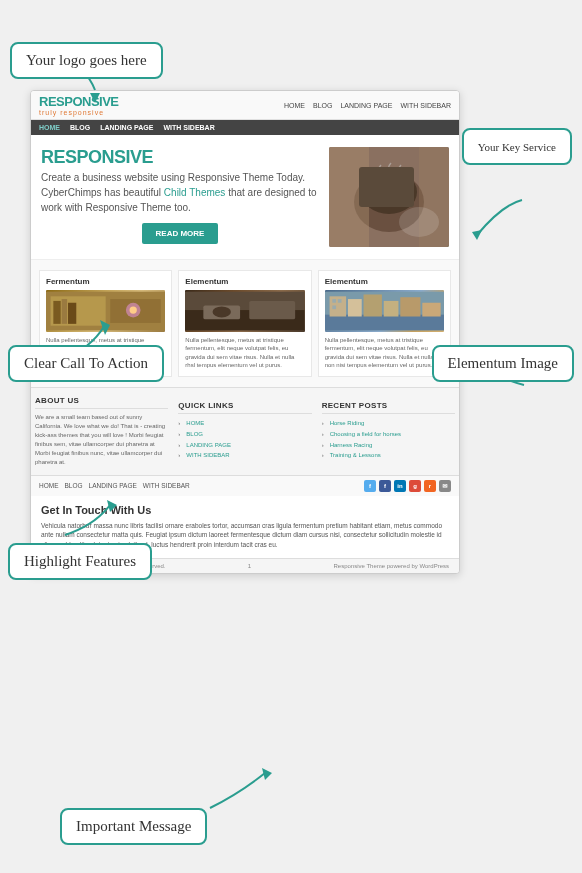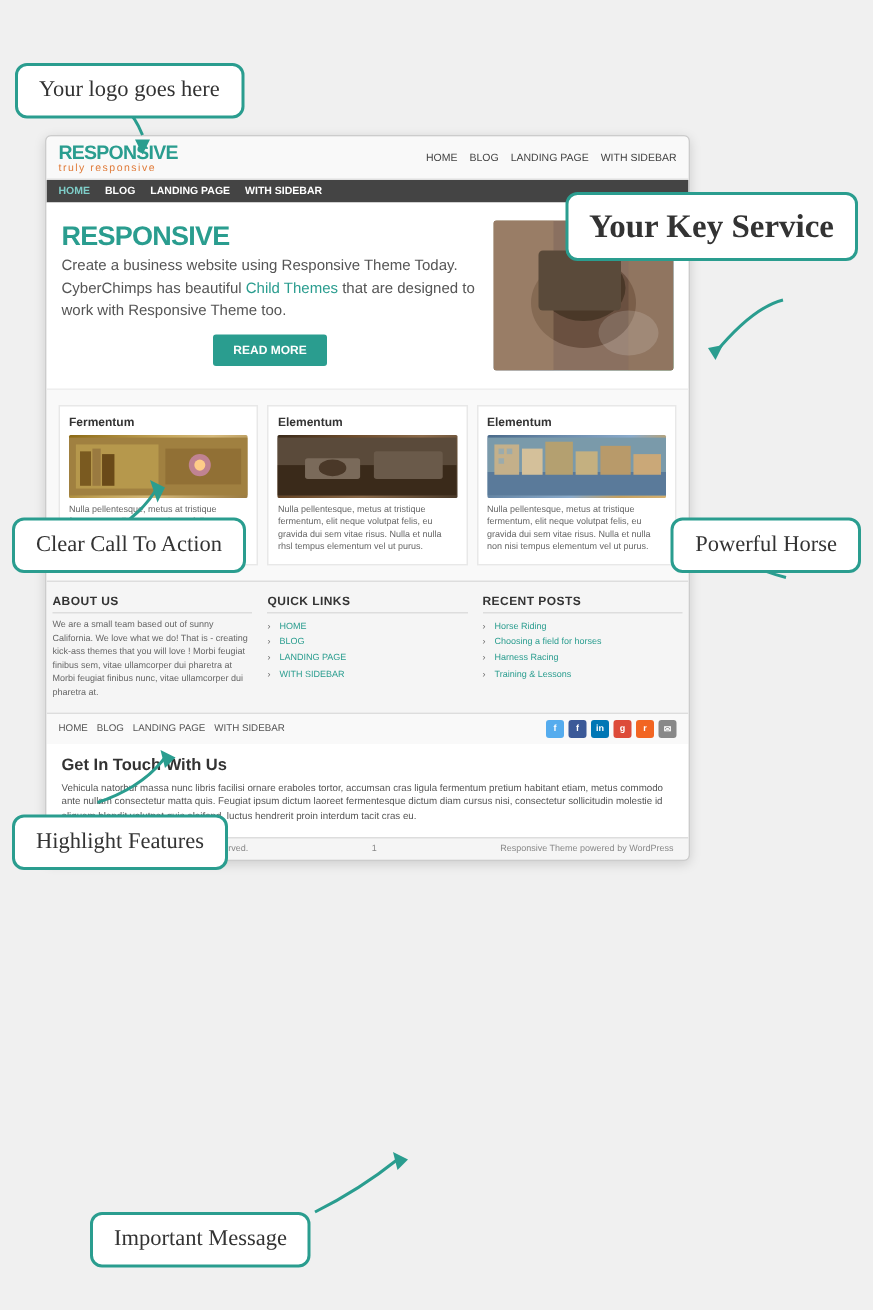--- a/index.html
+++ b/index.html
@@ -233,20 +233,21 @@
       line-height: 1.4;
     }
 
     
     .footer-widgets {
       background: #f5f5f5;
       border-top: 1px solid #ddd;
       padding: 8px 4px;
       display: flex;
       gap: 10px;
+      align-items: center;
     }
     .widget {
       flex: 1;
     }
     .widget-title {
       font-size: 8px;
       font-weight: bold;
       color: #333;
       border-bottom: 1px solid #ddd;
       padding-bottom: 3px;
@@ -400,21 +401,21 @@
     }
   </style>
 </head>
 <body>
 
 <div class="callout callout-logo">
   <span>Your logo goes here</span>
 </div>
 
 <div class="callout callout-keyservice">
-  <span style="font-size:22px; font-family: Georgia, serif; font-weight: bold;">Your Key Service</span>
+  <span style="font-size:11px; font-family: Georgia, serif;">Your Key Service</span>
 </div>
 
 <div class="browser-mockup">
 
 
   <div class="site-header-nav">
     <div class="site-logo">
       <span class="site-logo-main">RESPONSIVE</span>
       <span class="site-logo-sub">truly responsive</span>
     </div>
@@ -576,21 +577,21 @@
     <span style="font-size:6px; color:#888;">1</span>
     <span class="powered-text">Responsive Theme powered by WordPress</span>
   </div>
 </div>
 
 <div class="callout callout-cta">
   <span>Clear Call To Action</span>
 </div>
 
 <div class="callout callout-image">
-  <span>Powerful Horse</span>
+  <span>Elementum Image</span>
 </div>
 
 <div class="callout callout-features">
   <span>Highlight Features</span>
 </div>
 
 <div class="callout callout-important">
   <span>Important Message</span>
 </div>
 

